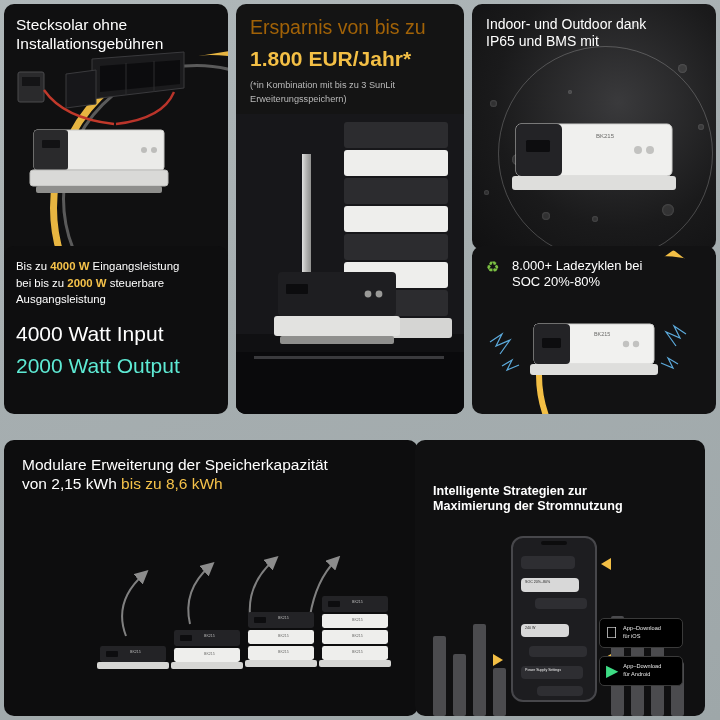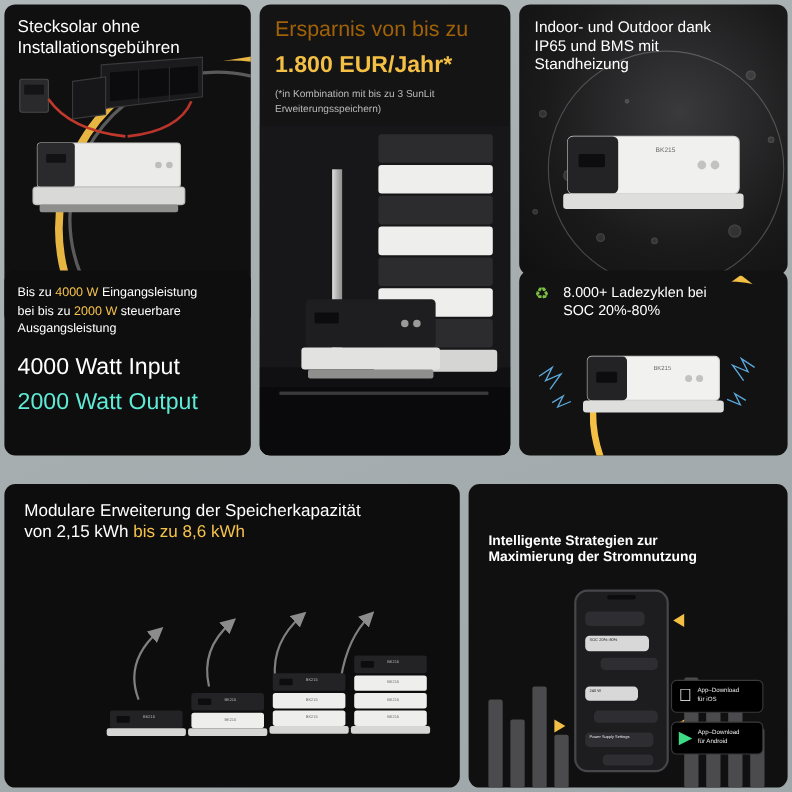--- a/index.html
+++ b/index.html
@@ -21,21 +21,21 @@
     overflow: hidden;
   }
   .card .title {
     position: relative;
     z-index: 5;
     color: #ffffff;
     line-height: 1.22;
     font-weight: 400;
   }
   .accent { color: #f5c24a; }
-  .bold { font-weight: 400; }
+  .bold { font-weight: 700; }
 
   
   #card-stecksolar { left: 4px; top: 4px; width: 224px; height: 292px; background:#101011; }
   #card-stecksolar .title { font-size: 15.5px; padding: 12px 12px 0 12px; }
   .swoosh-tl {
     position: absolute; width: 320px; height: 320px; border-radius: 50%;
     border: 7px solid #f3bf45; left: 46px; top: 44px;
     clip-path: polygon(0 10%, 62% 0, 100% 55%, 48% 100%, 0 100%);
     opacity: .95;
   }
@@ -73,21 +73,21 @@
     position:absolute; width: 250px; height: 250px; border-radius: 50%;
     border: 6px solid #f3bf45; right: -70px; bottom: -86px;
     clip-path: polygon(0 40%, 55% 0, 100% 35%, 100% 100%, 0 100%);
   }
 
   
   #card-modular { left: 4px; top: 440px; width: 414px; height: 276px; background:#0d0d0e; }
   #card-modular .title { font-size: 15.5px; padding: 16px 18px 0 18px; }
 
   
-  #card-app { left: 426px; top: 440px; width: 290px; height: 276px; background:#101011; }
+  #card-app { left: 415px; top: 440px; width: 290px; height: 276px; background:#101011; }
   #card-app .title { font-size: 12.6px; padding: 44px 16px 0 18px; font-weight:700; }
   .phone { position:absolute; left:96px; top:96px; width:86px; height:166px;
       background:#1d1d20; border:2px solid #47474b; border-radius:12px; }
   .phone .notch { position:absolute; left:50%; transform:translateX(-50%); top:3px;
       width:26px; height:4px; background:#0c0c0d; border-radius:3px; }
   .bubble { position:absolute; border-radius:4px; background:#2e2e32; }
   .bubble.light { background:#d8d8d8; }
   .bubble .bt { position:absolute; left:4px; top:2px; font-size:3.6px; color:#f0f0f0; }
   .bubble.light .bt { color:#222; }
   .store { position:absolute; width:84px; height:30px; background:#000; border:1px solid #3a3a3a;
@@ -185,21 +185,20 @@
         </defs>
       </svg>
     </div>
   </div>
 
   <div class="card" id="card-ip65">
     <div class="ring-ip"></div>
     <div class="title">
       <div>Indoor- und Outdoor dank</div>
       <div>IP65 und BMS mit</div>
-      <div>Standheizung</div>
     </div>
     <div class="clip">
       <div class="drop" style="left:18px;top:96px;width:7px;height:7px"></div>
       <div class="drop" style="left:40px;top:150px;width:11px;height:11px"></div>
       <div class="drop" style="left:12px;top:186px;width:5px;height:5px"></div>
       <div class="drop" style="left:206px;top:60px;width:9px;height:9px"></div>
       <div class="drop" style="left:226px;top:120px;width:6px;height:6px"></div>
       <div class="drop" style="left:190px;top:200px;width:12px;height:12px"></div>
       <div class="drop" style="left:120px;top:212px;width:6px;height:6px"></div>
       <div class="drop" style="left:70px;top:208px;width:8px;height:8px"></div>

